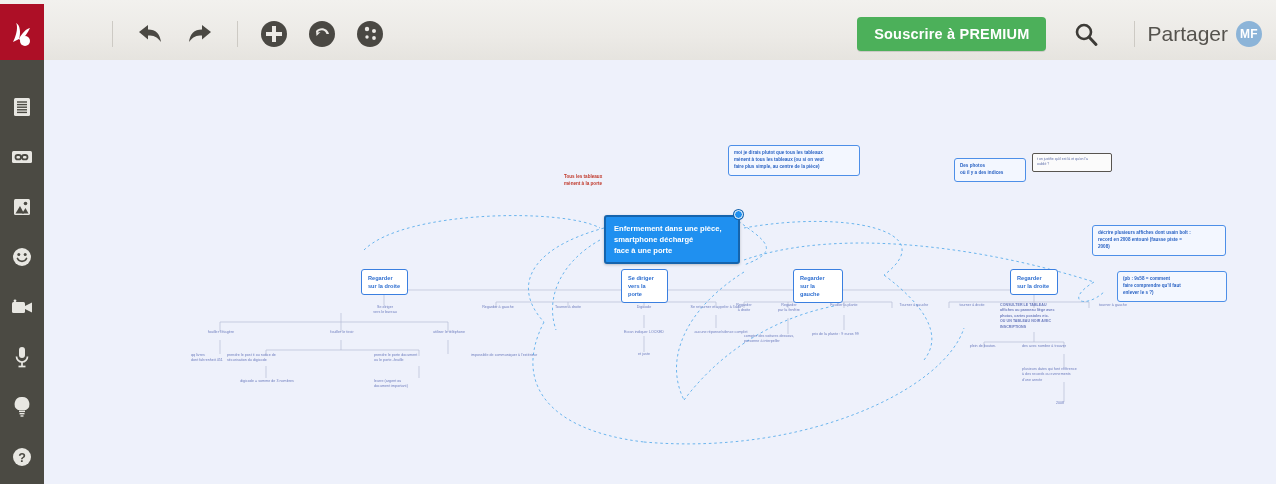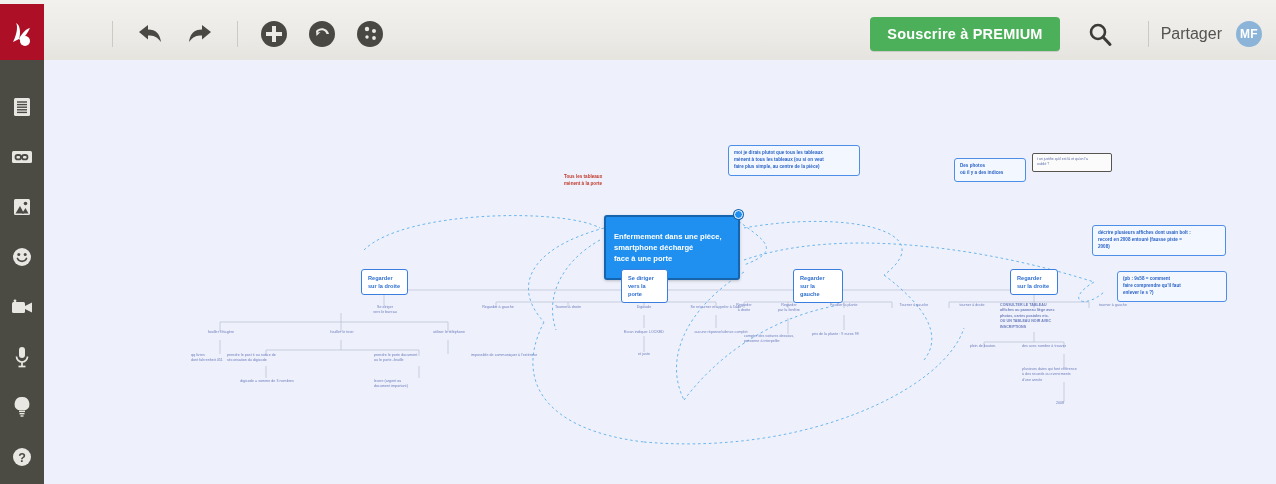--- a/index.html
+++ b/index.html
@@ -34,21 +34,21 @@
   .round-btn { margin: 0 9px; }
   .spacer { flex: 1 1 auto; }
   .premium-btn {
     background: #4cb05a; color: #fff; font-weight: bold; font-size: 14.5px;
     border-radius: 4px; padding: 9px 17px; border: none; cursor: pointer;
     letter-spacing: .2px; white-space: nowrap;
     box-shadow: 0 1px 0 rgba(0,0,0,.12);
   }
   .search-btn { margin: 0 22px 0 26px; cursor: pointer; }
   .share-wrap { display: flex; align-items: center; margin-right: 14px; }
-  .share-label { font-size: 16px; color: #55534e; margin-right: 14px; text-align: center; }
+  .share-label { font-size: 21px; color: #55534e; margin-right: 8px; text-align: center; }
   .avatar {
     width: 26px; height: 26px; border-radius: 50%; background: #8cb4d8;
     color: #fff; font-size: 12px; font-weight: bold;
     display: flex; align-items: center; justify-content: center;
     letter-spacing: .3px;
   }
 
   
   .sidebar {
     position: absolute; top: 60px; left: 0; width: 44px; height: 424px;
@@ -69,21 +69,21 @@
     background: #eef1fb; overflow: hidden;
   }
   .canvas svg.links { position: absolute; top: 0; left: 0; }
 
   .node { position: absolute; }
 
   
   .node-central {
     background: #1f90f0; border: 2px solid #1564ad; border-radius: 3px;
     color: #ffffff; font-weight: bold; font-size: 7.6px; line-height: 1.45;
-    padding: 14px 8px; box-shadow: 0 1px 3px rgba(0,0,0,.22);
+    padding: 6px 8px; box-shadow: 0 1px 3px rgba(0,0,0,.22);
     white-space: pre-line;
   }
   .node-handle {
     position: absolute; top: -5px; right: -5px;
     width: 9px; height: 9px; border-radius: 50%;
     background: #1f90f0; border: 1.5px solid #ffffff;
     box-shadow: 0 0 0 1px #1564ad;
   }
 
   

